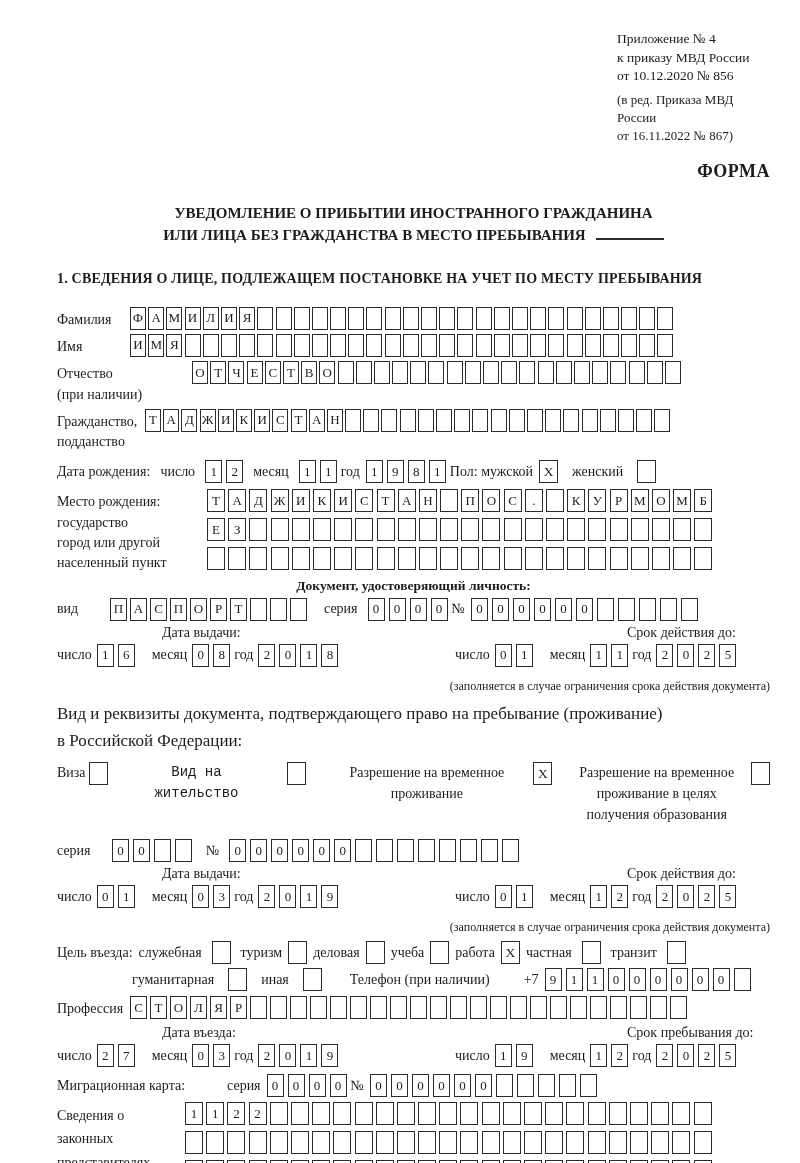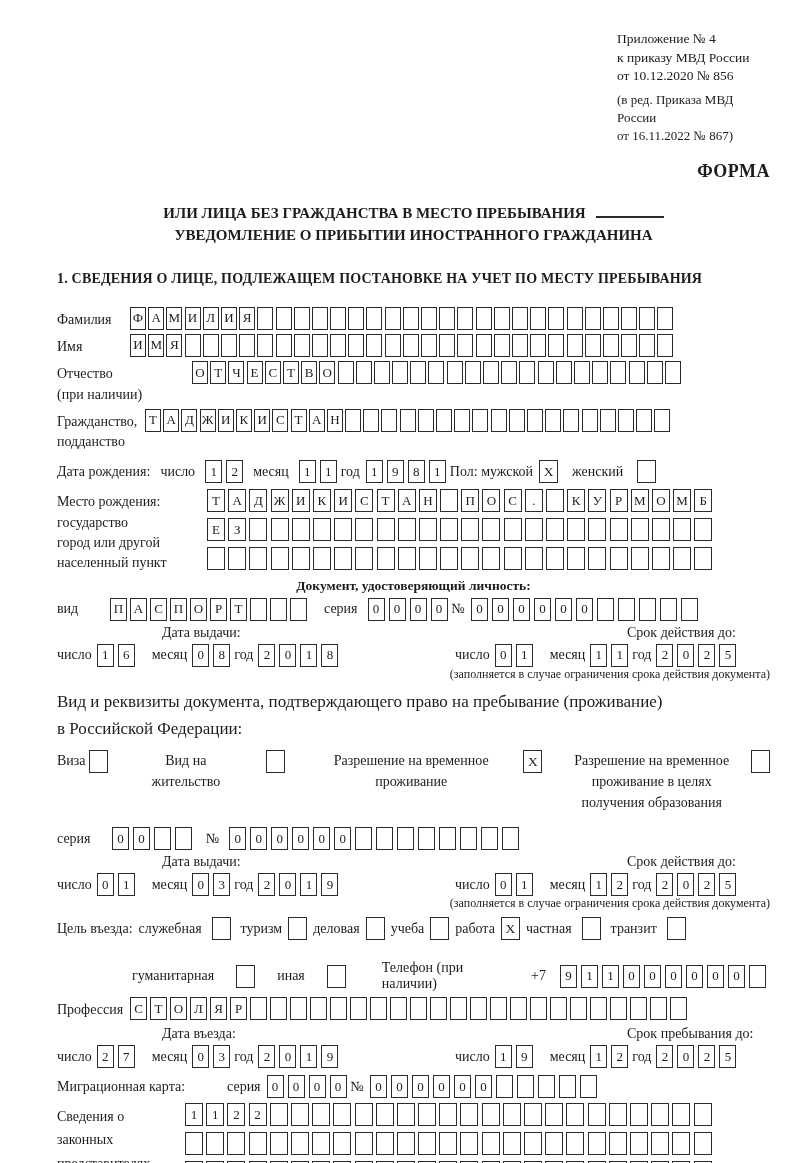--- a/index.html
+++ b/index.html
@@ -24,21 +24,21 @@
   .doc-head{font-weight:bold;text-align:center;font-size:13.5px;margin:4px 0 4px 0;}
   .twocol{display:flex;}
   .col-l{width:350px;flex-shrink:0;}
   .col-r{flex:1;}
   .dhead{font-size:14px;}
   .dhead.l{padding-left:105px;}
   .dhead.r{padding-left:115px;}
   .dgroup{display:flex;align-items:center;font-size:14px;margin-top:3px;}
   .dgroup .t{margin-right:5px;}
   .dgroup .g{margin-left:13px;}
-  .note{font-size:12px;text-align:right;margin-top:0;margin-bottom:6px;}
+  .note{font-size:12px;text-align:right;margin-top:12px;margin-bottom:6px;}
   .plain{font-size:17px;line-height:1.6;}
   .permit-row{display:flex;align-items:flex-start;margin-top:8px;margin-bottom:14px;}
   .pr-txt{font-size:14px;text-align:center;line-height:1.5;}
   .bottom-note{font-size:12.5px;margin:6px 0 0 168px;}
   .rep-label{width:128px;flex-shrink:0;font-size:14px;line-height:1.65;padding-top:2px;}
   .stack{display:flex;flex-direction:column;gap:6px;}
 </style>
 </head>
 <body>
 
@@ -49,22 +49,22 @@
     <div>к приказу МВД России</div>
     <div>от 10.12.2020 № 856</div>
   </div>
   <div class="edition">
     <div>(в ред. Приказа МВД России</div>
     <div>от 16.11.2022 № 867)</div>
   </div>
   <div class="form-label">ФОРМА</div>
 
   <div class="title">
+    <div>УВЕДОМЛЕНИЕ О ПРИБЫТИИ ИНОСТРАННОГО ГРАЖДАНИНА</div>
     <div><span>ИЛИ ЛИЦА БЕЗ ГРАЖДАНСТВА В МЕСТО ПРЕБЫВАНИЯ</span><span class="uline"></span></div>
-    <div>УВЕДОМЛЕНИЕ О ПРИБЫТИИ ИНОСТРАННОГО ГРАЖДАНИНА</div>
   </div>
 
   <div class="section-head">1. СВЕДЕНИЯ О ЛИЦЕ, ПОДЛЕЖАЩЕМ ПОСТАНОВКЕ НА УЧЕТ ПО МЕСТУ ПРЕБЫВАНИЯ</div>
 
   <div class="row">
     <span class="lbl" style="width:73px;">Фамилия</span>
     <span class="cells">
         <span class="cell">Ф</span>
         <span class="cell">А</span>
         <span class="cell">М</span>
@@ -405,21 +405,21 @@
     </div>
   </div>
   <div class="note">(заполняется в случае ограничения срока действия документа)</div>
 
   <div class="plain">Вид и реквизиты документа, подтверждающего право на пребывание (проживание)</div>
   <div class="plain">в Российской Федерации:</div>
 
   <div class="permit-row">
     <span class="pr-txt">Виза</span>
     <span class="cbox" style="margin-left:3px;"></span>
-    <span class="pr-txt" style="margin-left:22px;">Вид на жительство</span>
+    <span class="pr-txt" style="margin-left:22px;font-family:Liberation Mono, monospace;">Вид на жительство</span>
     <span class="cbox" style="margin-left:24px;"></span>
     <span class="pr-txt" style="margin-left:26px;width:202px;">
       <span>Разрешение на временное</span><br>
       <span>проживание</span>
     </span>
     <span class="cbox" style="margin-left:12px;">X</span>
     <span class="pr-txt" style="margin-left:20px;width:180px;">
       <span>Разрешение на временное</span><br>
       <span>проживание в целях</span><br>
       <span>получения образования</span>
@@ -510,21 +510,21 @@
     <span class="cbox gap6"></span>
     <span class="gap6">учеба</span>
     <span class="cbox gap6"></span>
     <span class="gap6">работа</span>
     <span class="cbox gap6">X</span>
     <span class="gap6">частная</span>
     <span class="cbox gap10"></span>
     <span class="gap10">транзит</span>
     <span class="cbox gap10"></span>
   </div>
-  <div class="inline-row" style="margin-top:20px;padding-left:75px;gap:8px;">
+  <div class="inline-row" style="margin-top:4px;padding-left:75px;">
     <span>гуманитарная</span>
     <span class="cbox gap14"></span>
     <span class="gap14">иная</span>
     <span class="cbox gap14"></span>
     <span class="gap20" style="margin-left:28px;">Телефон (при наличии)</span>
     <span style="margin-left:34px;">+7</span>
     <span class="cells sp gap6">
         <span class="cell">9</span>
         <span class="cell">1</span>
         <span class="cell">1</span>

